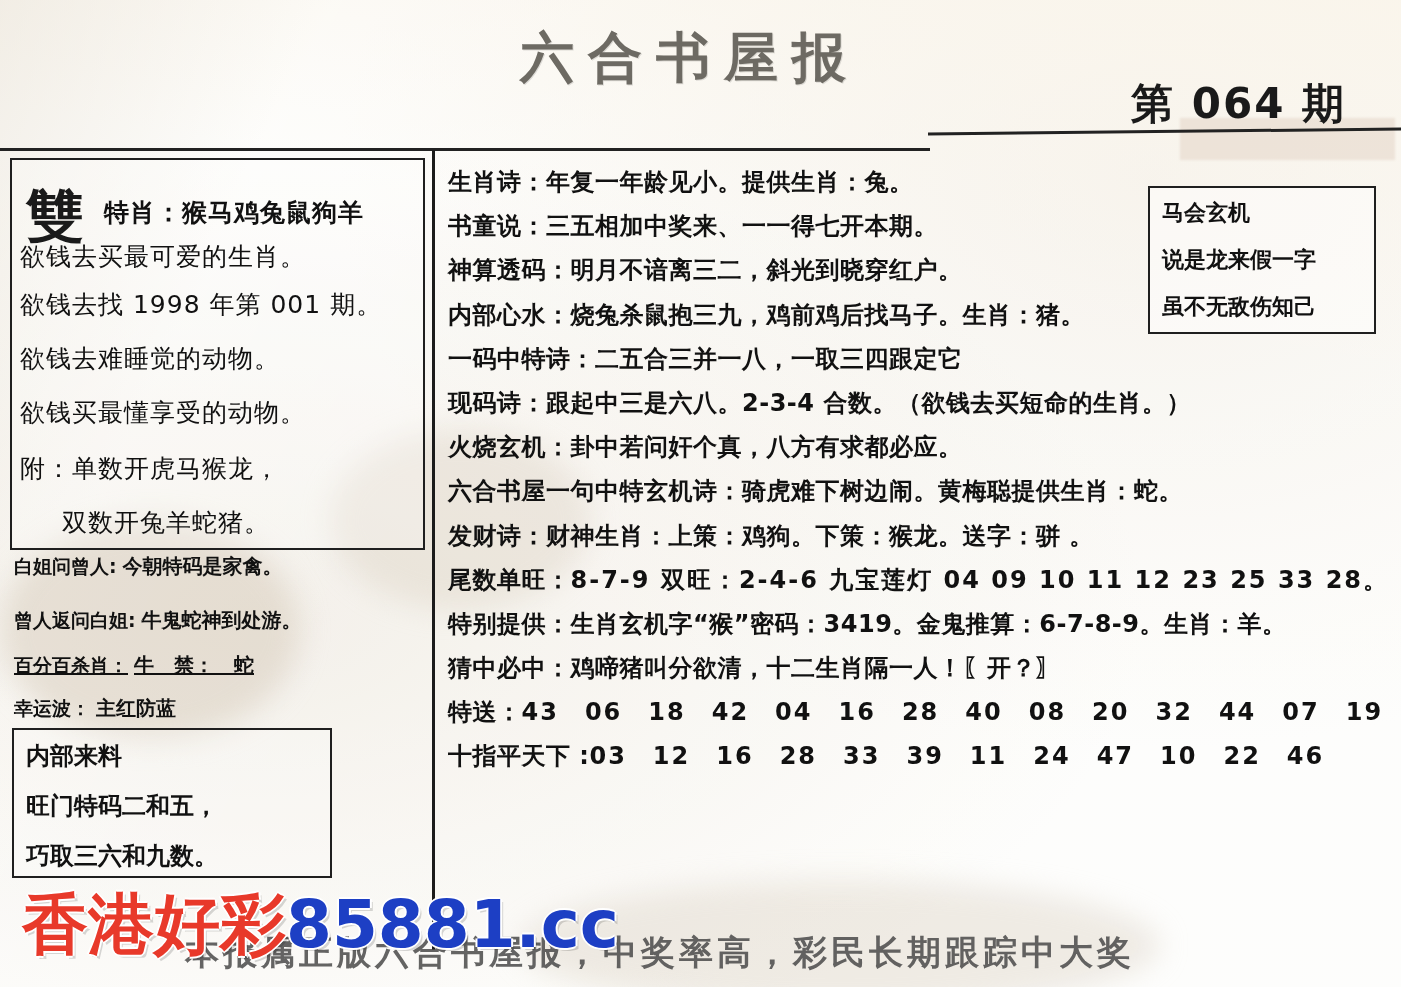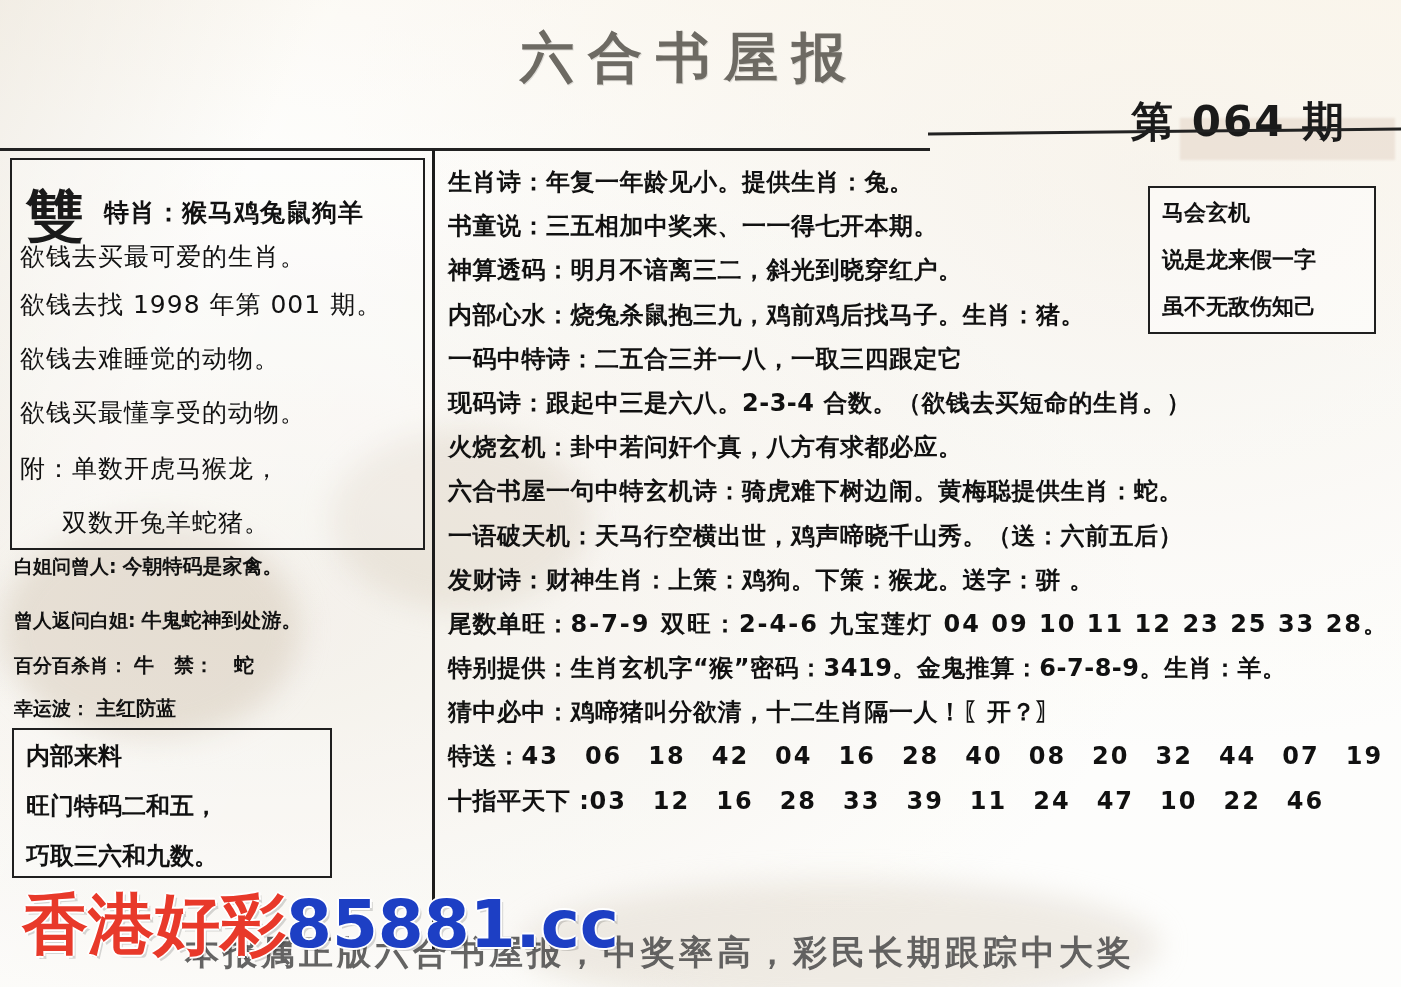--- a/index.html
+++ b/index.html
@@ -38,21 +38,21 @@
     font-size: 54px;
     font-weight: bold;
     letter-spacing: 14px;
     color: #6d6a63;
     text-shadow: 1px 1px 0 rgba(0,0,0,0.12);
     white-space: nowrap;
   }
   .issue {
     position: absolute;
     right: 55px;
-    top: 94px;
+    top: 76px;
     font-size: 42px;
     font-weight: bold;
     color: #1a1a1a;
     letter-spacing: 2px;
     white-space: nowrap;
   }
   .rule-top {
     position: absolute;
     left: 0;
     top: 148px;
@@ -250,21 +250,21 @@
   <div class="left-line" style="top:396px;">欲钱买最懂享受的动物。</div>
   <div class="left-line" style="top:452px;">附：单数开虎马猴龙，</div>
   <div class="left-line indent" style="top:506px;">双数开兔羊蛇猪。</div>
 
   <div class="lsub" style="top:553px;">
     <span class="lbl">白姐问曾人:</span><span class="val">今朝特码是家禽。</span>
   </div>
   <div class="lsub" style="top:607px;">
     <span class="lbl">曾人返问白姐:</span><span class="val">牛鬼蛇神到处游。</span>
   </div>
-  <div class="lsub" style="top:652px;">
+  <div class="lsub" style="top:652px;text-decoration:underline;">
     <span class="lbl">百分百杀肖：</span><span class="val">牛　禁：　蛇</span>
   </div>
   <div class="lsub" style="top:695px;">
     <span class="lbl">幸运波：</span><span class="val">主红防蓝</span>
   </div>
 
   <div class="inner-box"></div>
   <div class="ibox-line" style="top:740px;">内部来料</div>
   <div class="ibox-line" style="top:790px;">旺门特码二和五，</div>
   <div class="ibox-line" style="top:840px;">巧取三六和九数。</div>
@@ -276,21 +276,20 @@
 
   <div class="main-lines">
     <div class="mline"><span class="lbl">生肖诗：</span><span class="txt">年复一年龄见小。提供生肖：兔。</span></div>
     <div class="mline"><span class="lbl">书童说：</span><span class="txt">三五相加中奖来、一一得七开本期。</span></div>
     <div class="mline"><span class="lbl">神算透码：</span><span class="txt">明月不谙离三二，斜光到晓穿红户。</span></div>
     <div class="mline"><span class="lbl">内部心水：</span><span class="txt">烧兔杀鼠抱三九，鸡前鸡后找马子。生肖：猪。</span></div>
     <div class="mline"><span class="lbl">一码中特诗：</span><span class="txt">二五合三并一八，一取三四跟定它</span></div>
     <div class="mline"><span class="lbl">现码诗：</span><span class="txt">跟起中三是六八。2-3-4 合数。（欲钱去买短命的生肖。）</span></div>
     <div class="mline"><span class="lbl">火烧玄机：</span><span class="txt">卦中若问奸个真，八方有求都必应。</span></div>
     <div class="mline"><span class="lbl">六合书屋一句中特玄机诗：</span><span class="txt">骑虎难下树边闹。黄梅聪提供生肖：蛇。</span></div>
-    <div class="mline"><span class="lbl">一语破天机：</span><span class="txt">天马行空横出世，鸡声啼晓千山秀。（送：六前五后）</span></div>
     <div class="mline"><span class="lbl">发财诗：</span><span class="txt">财神生肖：上策：鸡狗。下策：猴龙。送字：骈 。</span></div>
     <div class="mline"><span class="lbl">尾数单旺：</span><span class="txt num">8-7-9 双旺：2-4-6 九宝莲灯 04 09 10 11 12 23 25 33 28。</span></div>
     <div class="mline"><span class="lbl">特别提供：</span><span class="txt">生肖玄机字“猴”密码：3419。金鬼推算：6-7-8-9。生肖：羊。</span></div>
     <div class="mline"><span class="lbl">猜中必中：</span><span class="txt">鸡啼猪叫分欲清，十二生肖隔一人！〖开？〗</span></div>
     <div class="mline"><span class="lbl">特送：</span><span class="txt num">43　06　18　42　04　16　28　40　08　20　32　44　07　19　03　15　39　25　37　12</span></div>
     <div class="mline"><span class="lbl">十指平天下 :</span><span class="txt num">03　12　16　28　33　39　11　24　47　10　22　46</span></div>
   </div>
 
   <div class="footer">本报属正版六合书屋报，中奖率高，彩民长期跟踪中大奖</div>
 

